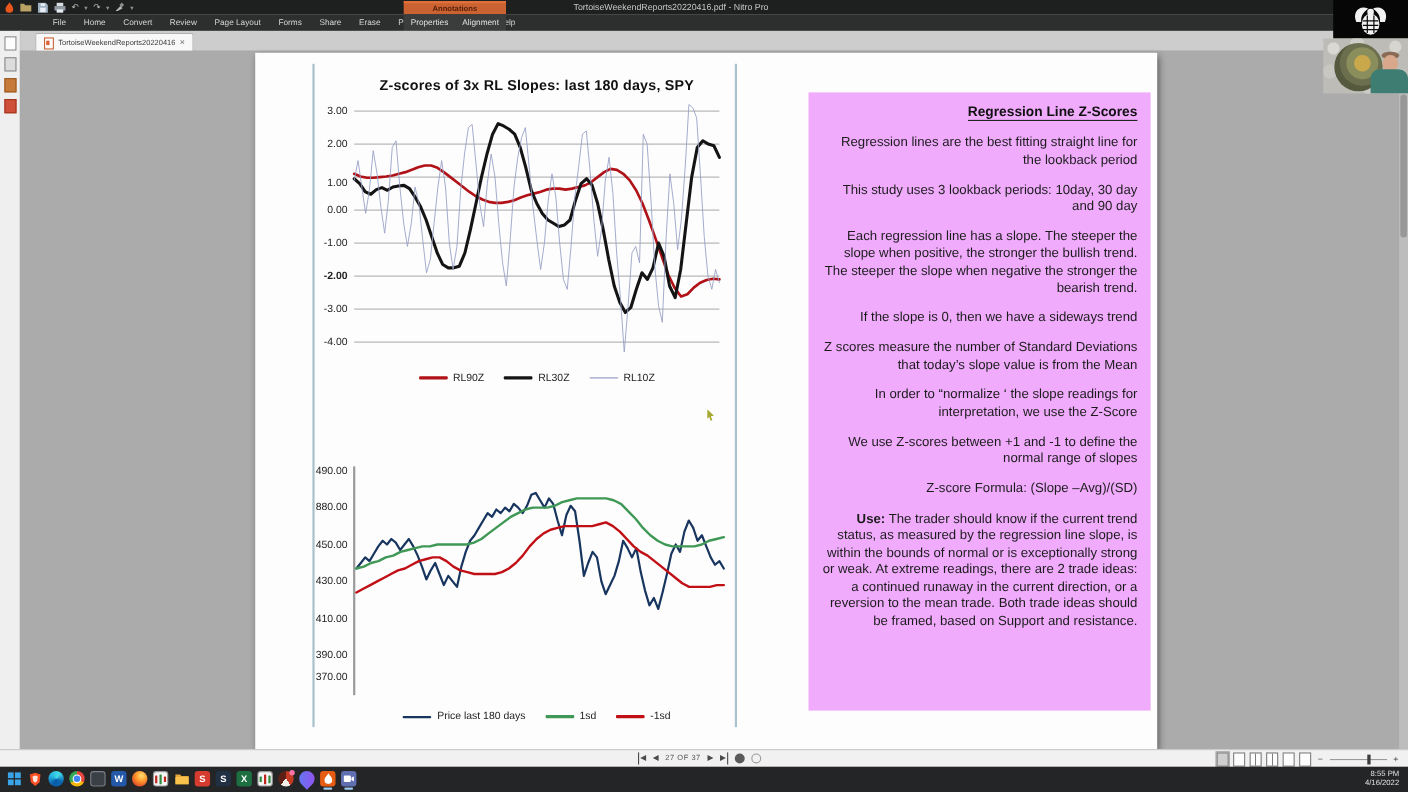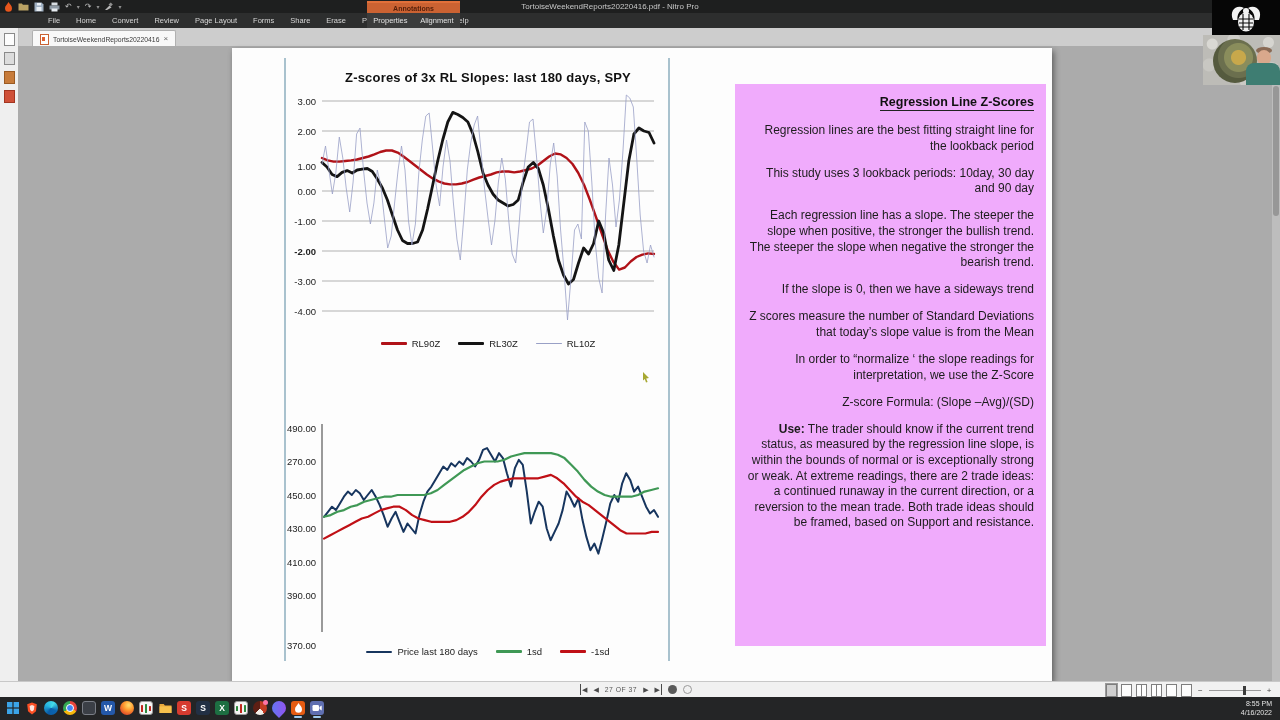--- a/index.html
+++ b/index.html
@@ -248,26 +248,26 @@
           <span class="lt">RL30Z</span>
         </span>
         <span class="it">
           <span class="sw" style="background: rgb(153, 160, 198); height: 1px;"></span>
           <span class="lt">RL10Z</span>
         </span>
       </div>
 
     <div class="ticks" id="c2-ticks">
         <span style="top: -5.5px;">490.00</span>
-        <span style="top: 28px;">270.00</span>
+        <span style="top: 28px;">880.00</span>
         <span style="top: 61.5px;">450.00</span>
         <span style="top: 95px;">430.00</span>
         <span style="top: 128.5px;">410.00</span>
         <span style="top: 162px;">390.00</span>
-        <span style="top: 212px;">370.00</span>
+        <span style="top: 182px;">370.00</span>
       </div>
     <div id="c2-axis"></div>
     <svg class="plot" id="c2-plot" width="334" height="201" viewBox="0 0 334 201">
         <polyline points="0.0,88.8 4.0,83.8 8.0,78.7 11.9,82.1 15.9,75.4 19.9,68.7 23.9,63.6 27.8,67.0 31.8,62.0 35.8,65.3 39.8,72.0 43.7,67.0 47.7,62.0 51.7,68.7 55.7,77.1 59.6,87.1 63.6,98.8 67.6,90.5 71.6,83.8 75.5,93.8 79.5,103.9 83.5,95.5 87.5,100.5 91.5,105.5 95.4,87.1 99.4,73.7 103.4,63.6 107.4,58.6 111.3,51.9 115.3,45.2 119.3,38.5 123.3,41.9 127.2,35.2 131.2,38.5 135.2,33.5 139.2,36.8 143.1,30.1 147.1,33.5 151.1,38.5 155.1,31.8 159.0,21.8 163.0,20.1 167.0,26.8 171.0,33.5 175.0,25.1 178.9,30.1 182.9,45.2 186.9,58.6 190.9,40.2 194.8,31.8 198.8,36.8 202.8,63.6 206.8,95.5 210.7,83.8 214.7,73.7 218.7,78.7 222.7,100.5 226.6,112.2 230.6,103.9 234.6,95.5 238.6,82.1 242.5,63.6 246.5,70.3 250.5,78.7 254.5,70.3 258.5,92.1 262.4,108.9 266.4,122.3 270.4,115.6 274.4,125.6 278.3,110.6 282.3,93.8 286.3,75.4 290.3,67.0 294.2,73.7 298.2,55.3 302.2,45.2 306.2,51.9 310.1,63.6 314.1,58.6 318.1,68.7 322.1,78.7 326.0,85.4 330.0,82.1 334.0,88.8" fill="none" stroke="#17355e" stroke-width="2" stroke-linejoin="round" stroke-linecap="round"></polyline>
         <polyline points="0.0,88.8 6.7,87.1 13.4,83.8 20.0,82.1 26.7,78.7 33.4,77.1 40.1,73.7 46.8,72.0 53.4,70.3 60.1,68.7 66.8,68.7 73.5,67.0 80.2,67.0 86.8,67.0 93.5,67.0 100.2,67.0 106.9,65.3 113.6,62.0 120.2,56.9 126.9,51.9 133.6,46.9 140.3,41.9 147.0,38.5 153.6,35.2 160.3,33.5 167.0,33.5 173.7,33.5 180.4,31.8 187.0,28.5 193.7,26.8 200.4,25.1 207.1,25.1 213.8,25.1 220.4,25.1 227.1,25.1 233.8,26.8 240.5,30.1 247.2,36.8 253.8,43.6 260.5,51.9 267.2,58.6 273.9,63.6 280.6,67.0 287.2,68.7 293.9,68.7 300.6,68.7 307.3,68.7 314.0,67.0 320.6,63.6 327.3,62.0 334.0,60.3" fill="none" stroke="#3f9855" stroke-width="2.2" stroke-linejoin="round" stroke-linecap="round"></polyline>
         <polyline points="0.0,110.6 6.3,107.2 12.6,103.9 18.9,100.5 25.2,97.2 31.5,93.8 37.8,90.5 44.1,88.8 50.4,85.4 56.7,82.1 63.0,80.4 69.3,78.7 75.6,78.7 81.9,82.1 88.2,87.1 94.5,90.5 100.8,92.1 107.1,93.8 113.4,93.8 119.7,93.8 126.0,93.8 132.3,92.1 138.6,88.8 144.9,83.8 151.2,77.1 157.5,68.7 163.8,62.0 170.2,56.9 176.5,53.6 182.8,51.9 189.1,50.3 195.4,50.3 201.7,50.3 208.0,50.3 214.3,50.3 220.6,48.6 226.9,46.9 233.2,50.3 239.5,55.3 245.8,62.0 252.1,68.7 258.4,73.7 264.7,77.1 271.0,82.1 277.3,87.1 283.6,92.1 289.9,97.2 296.2,102.2 302.5,105.5 308.8,105.5 315.1,105.5 321.4,105.5 327.7,103.9 334.0,103.9" fill="none" stroke="#c01016" stroke-width="2.2" stroke-linejoin="round" stroke-linecap="round"></polyline>
       </svg>
     <div class="legend" id="c2-legend">
         <span class="it">
           <span class="sw" style="background: rgb(23, 53, 94); height: 2px;"></span>
@@ -289,20 +289,21 @@
 
     <div id="article">
       <h3>Regression Line Z-Scores</h3>
       <div id="article-paras">
           <p>Regression lines are the best fitting straight line for the lookback period</p>
           <p>This study uses 3 lookback periods: 10day, 30 day and 90 day</p>
           <p>Each regression line has a slope. The steeper the slope when positive, the stronger the bullish trend. The steeper the slope when negative the stronger the bearish trend.</p>
           <p>If the slope is 0, then we have a sideways trend</p>
           <p>Z scores measure the number of Standard Deviations that today’s  slope value is from the Mean</p>
           <p>In order to “normalize ‘ the slope readings for interpretation, we use the Z-Score</p>
+          <p>We use Z-scores between +1 and -1 to define the normal range of slopes</p>
           <p>Z-score Formula: (Slope –Avg)/(SD)</p>
         </div>
       <p><span class="b">Use:</span><span>  The trader should know if the current  trend status, as measured by the regression line slope, is within the bounds of normal or is exceptionally strong or weak.  At extreme readings, there  are 2 trade ideas: a continued runaway in the current direction, or a reversion to the mean trade.  Both trade ideas should be framed, based on Support and resistance.</span></p>
     </div>
   </div>
 
   <div id="statusbar">
     <div id="pagenav">
       <span class="arr bar">◀</span>
       <span class="arr">◀</span>

